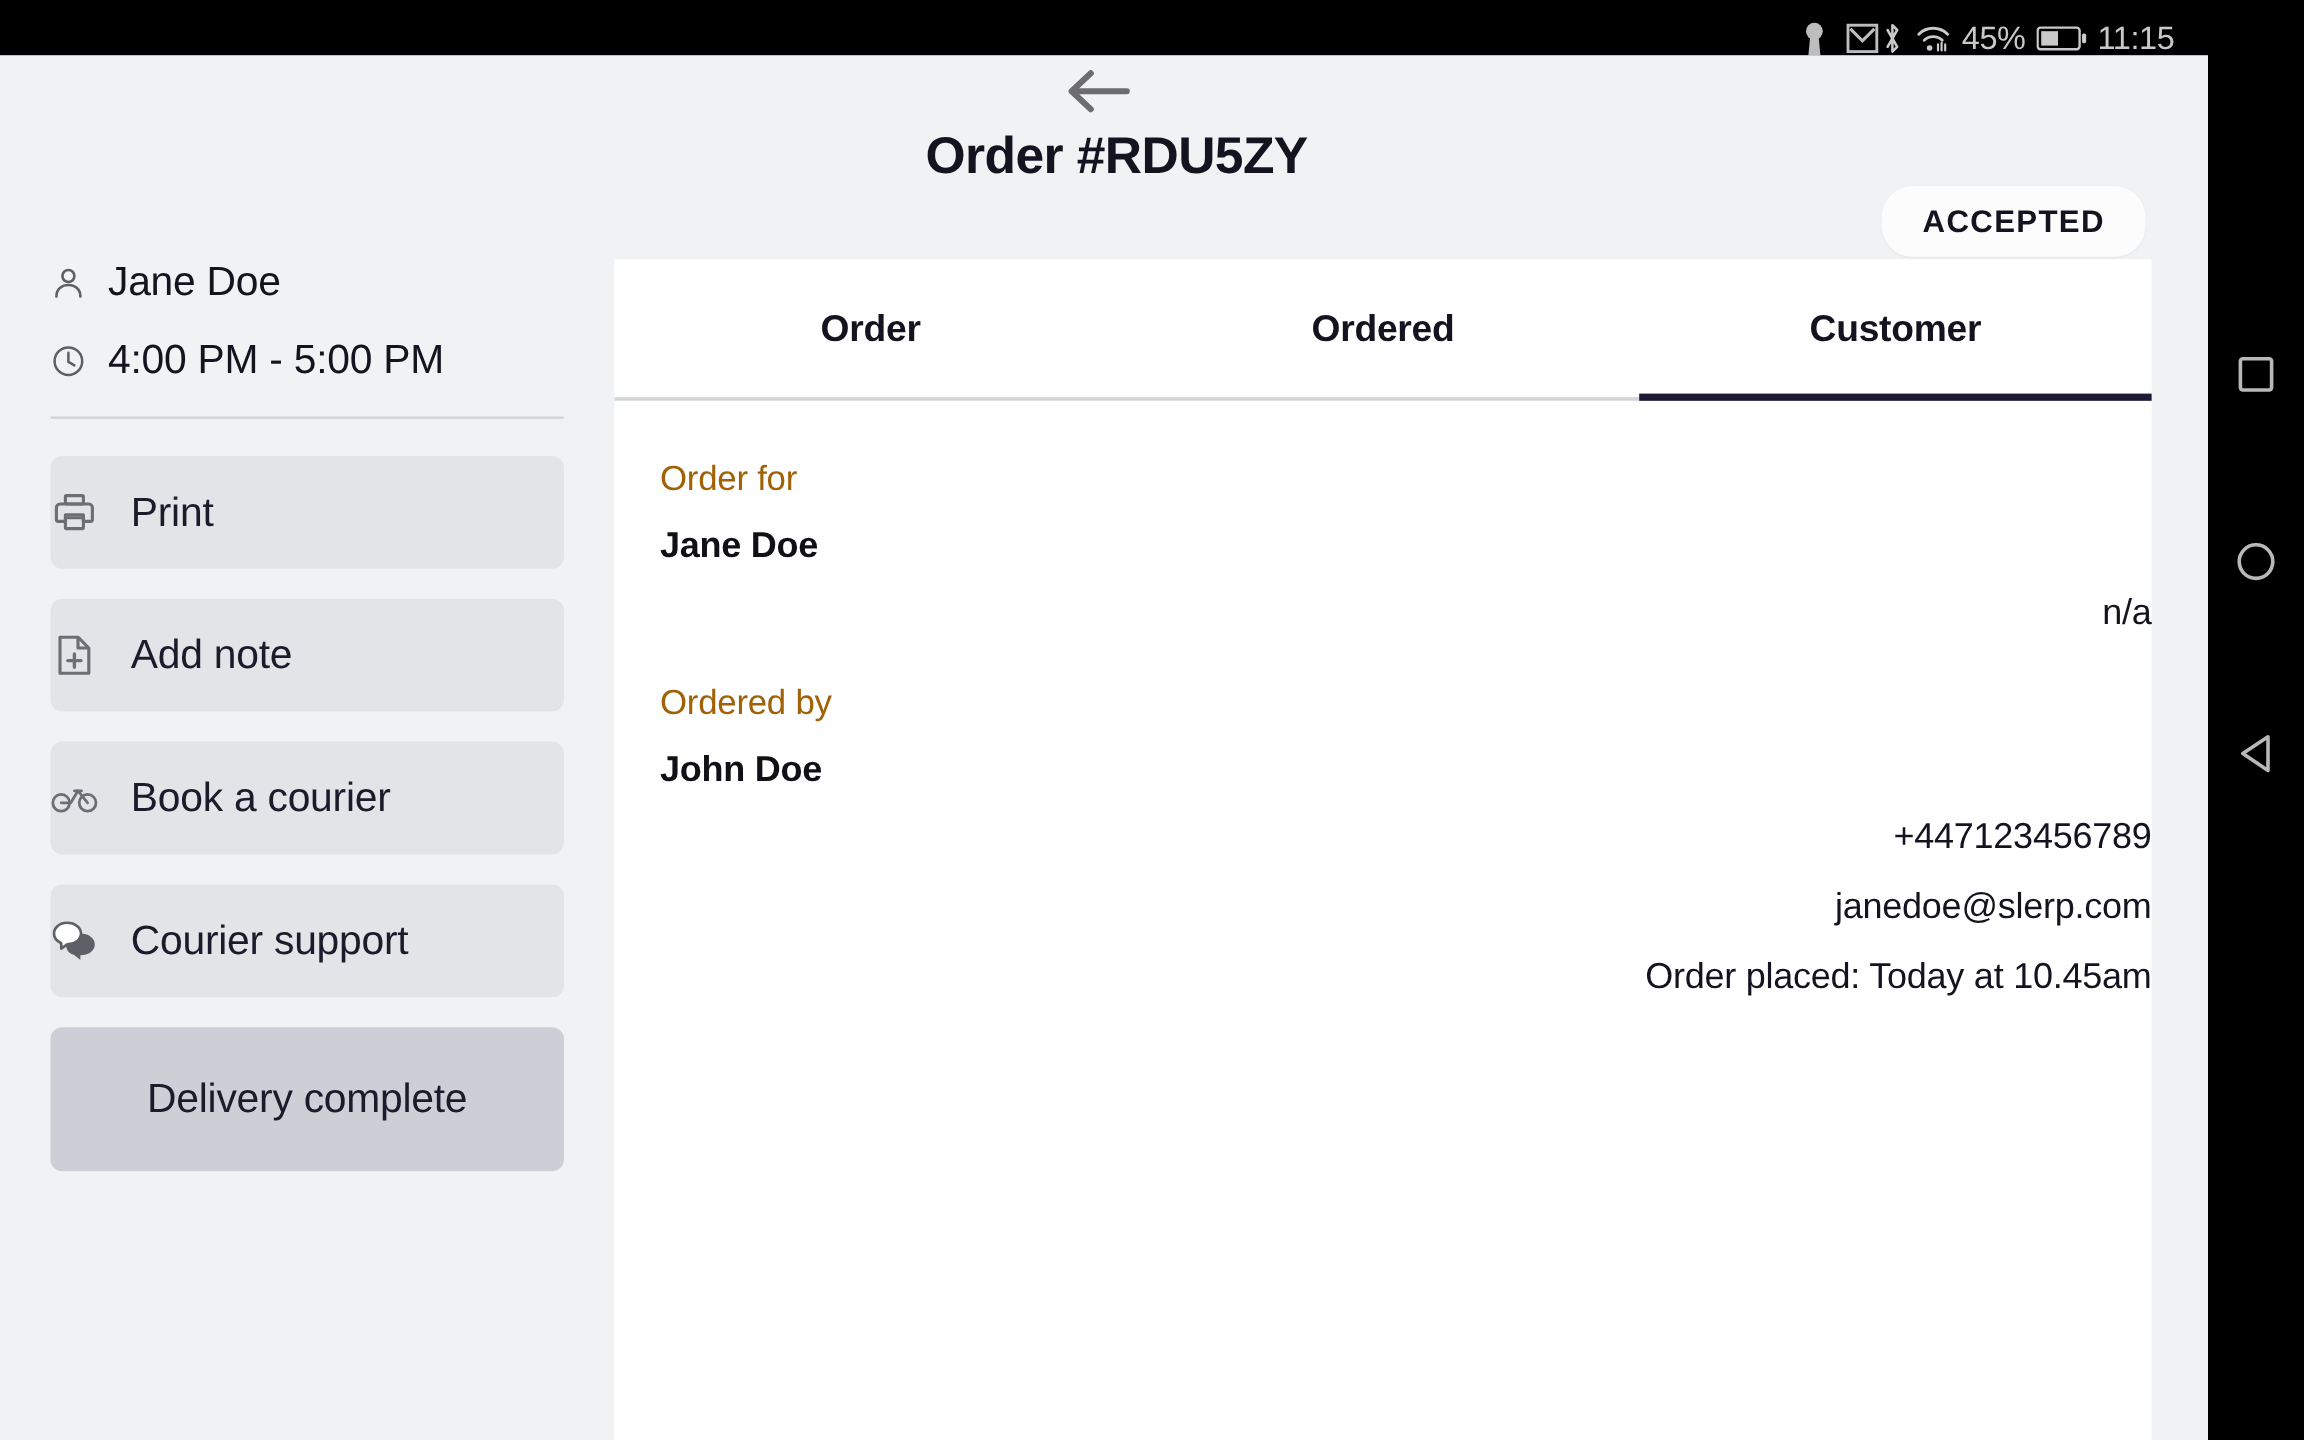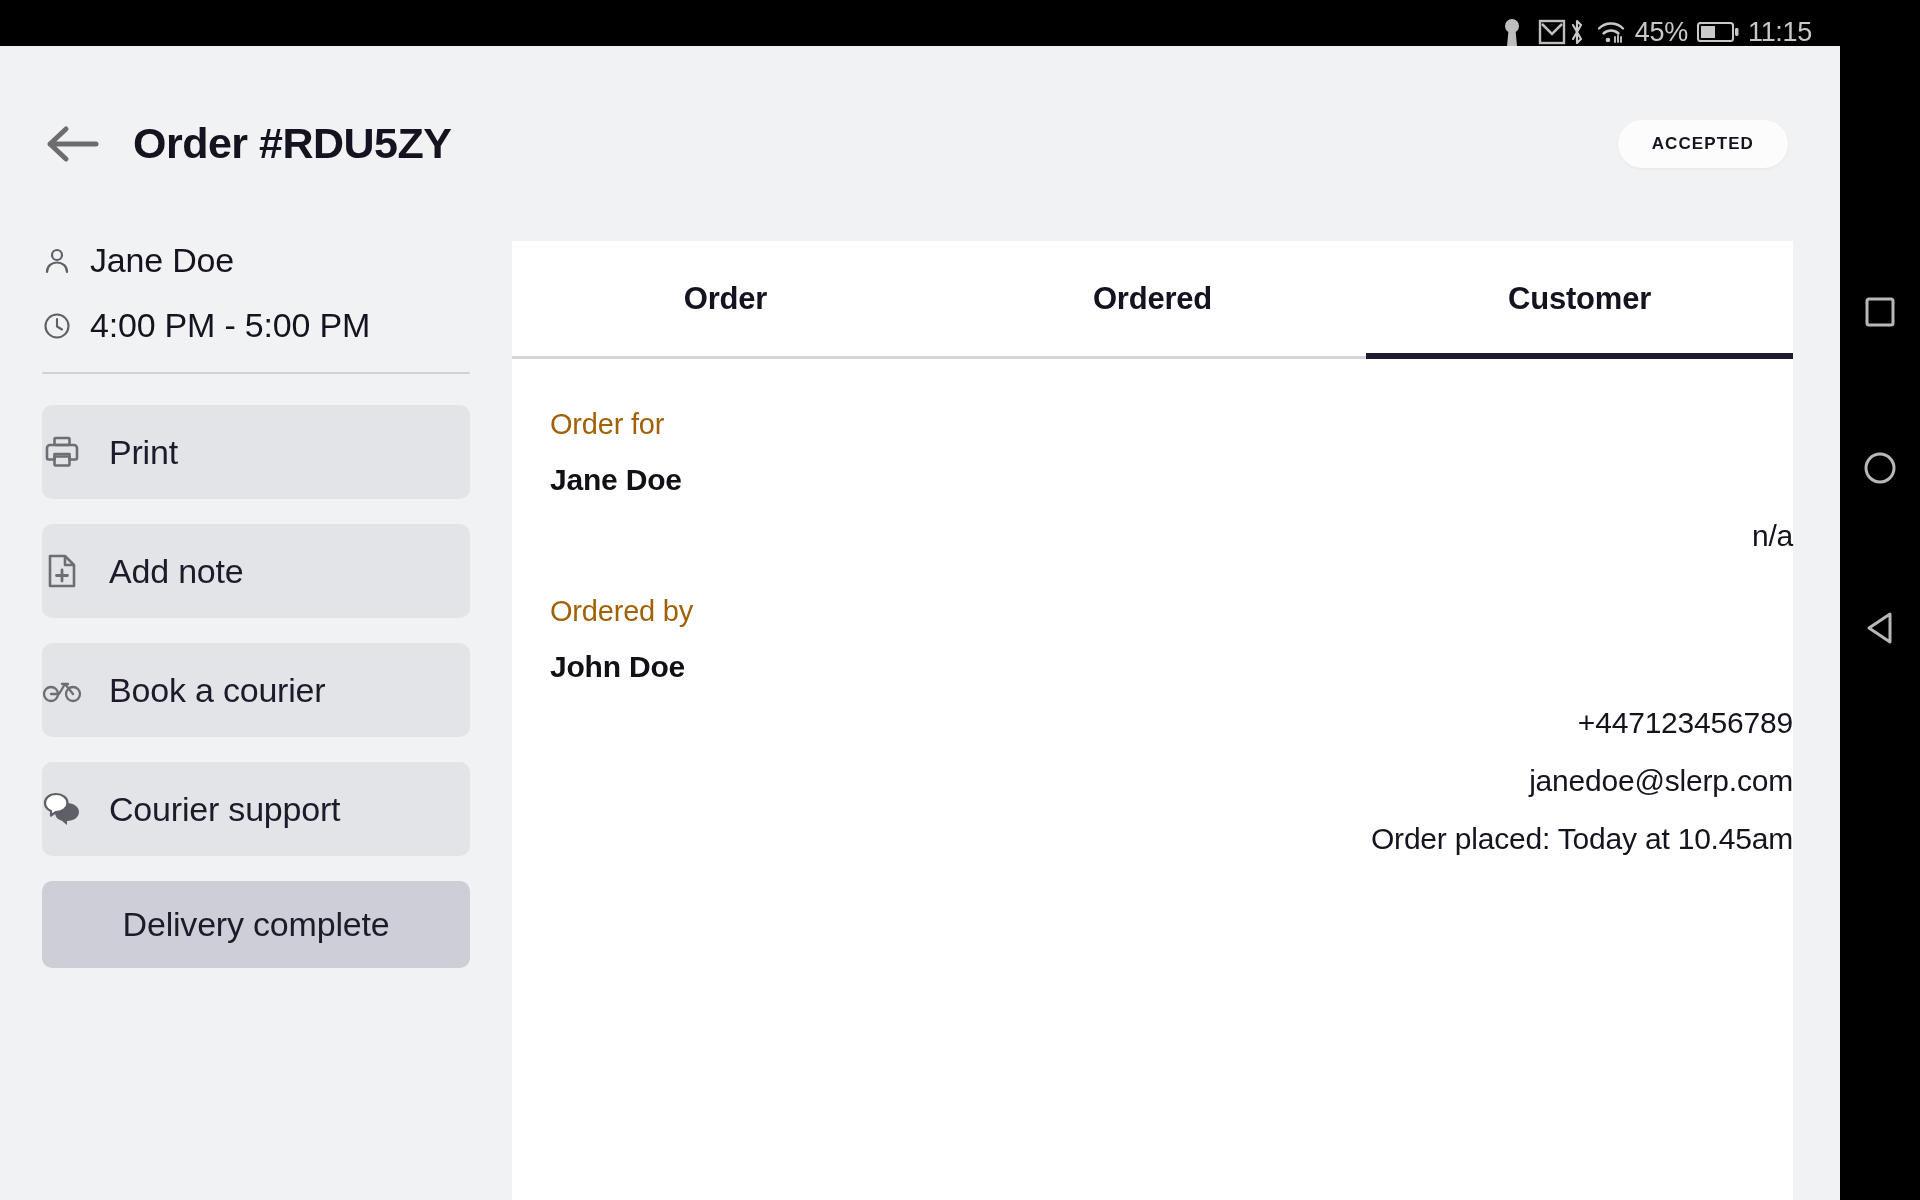--- a/index.html
+++ b/index.html
@@ -66,44 +66,45 @@
     position: absolute;
     top: 46px; left: 0;
     width: 1840px; height: 1154px;
     background: #f1f2f4;
     overflow: hidden;
   }
 
   
   #header {
     position: relative;
-    height: 195px;
+    height: 170px;
     display: flex;
     align-items: center;
     padding: 0 52px 0 42px;
+    flex-direction: column;
   }
   #back-arrow {
     width: 60px; height: 60px;
     display: flex; align-items: center; justify-content: center;
     cursor: pointer;
     flex: 0 0 auto;
   }
   #page-title {
     font-size: 43px;
     font-weight: bold;
     color: #15131f;
     letter-spacing: -0.5px;
     margin-left: 31px;
   }
   #status-badge {
     margin-left: auto;
     background: #fcfcfd;
     border-radius: 26px;
     padding: 14px 34px;
-    font-size: 17px;
+    font-size: 26px;
     font-weight: bold;
     letter-spacing: 1.1px;
     color: #15131f;
     box-shadow: 0 1px 3px rgba(0,0,0,0.05);
   }
 
   
   #body { display: flex; padding: 0; }
 
   
@@ -146,21 +147,21 @@
     font-size: 34px;
     color: #1d1b2b;
     letter-spacing: -0.2px;
     margin-left: 27px;
   }
   .action-btn.primary {
     background: #cecfd6;
     justify-content: center;
     padding-left: 0;
     margin-top: 11px;
-    height: 87px;
+    height: 120px;
   }
   .action-btn.primary .a-label { margin-left: 0; }
 
   
   #card {
     background: #ffffff;
     width: 1281px;
     height: 1176px;
     flex: 0 0 auto;
   }

